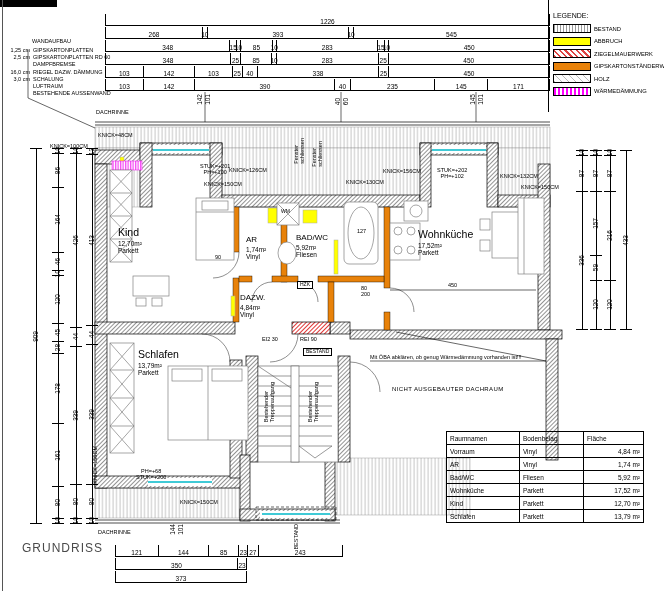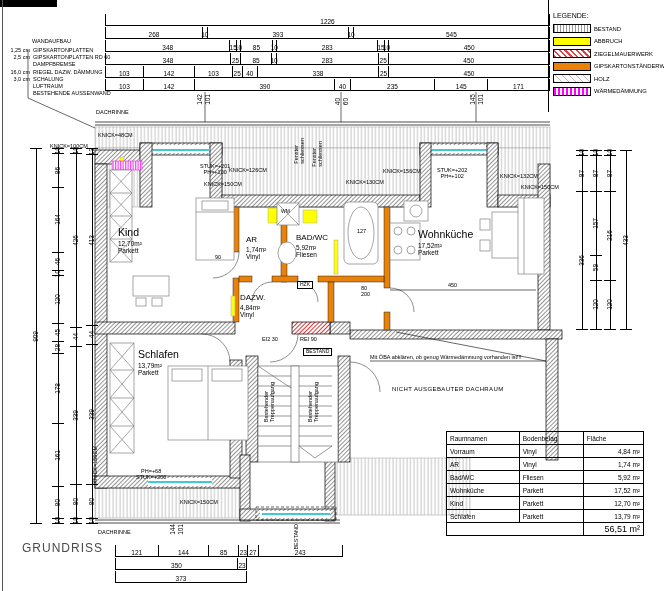--- a/index.html
+++ b/index.html
@@ -722,20 +722,16 @@
   <tr>
         <td>Kind</td>
         <td>Parkett</td>
         <td class="num">12,70 m²</td>
       </tr>
   <tr>
         <td>Schlafen</td>
         <td>Parkett</td>
         <td class="num">13,79 m²</td>
       </tr>
-  <tr>
-        <td colspan="2"></td>
-        <td class="total">56,51 m²</td>
-      </tr>
 </tbody>
   </table>
 
 <div id="title">GRUNDRISS</div>
 
 </body></html>

